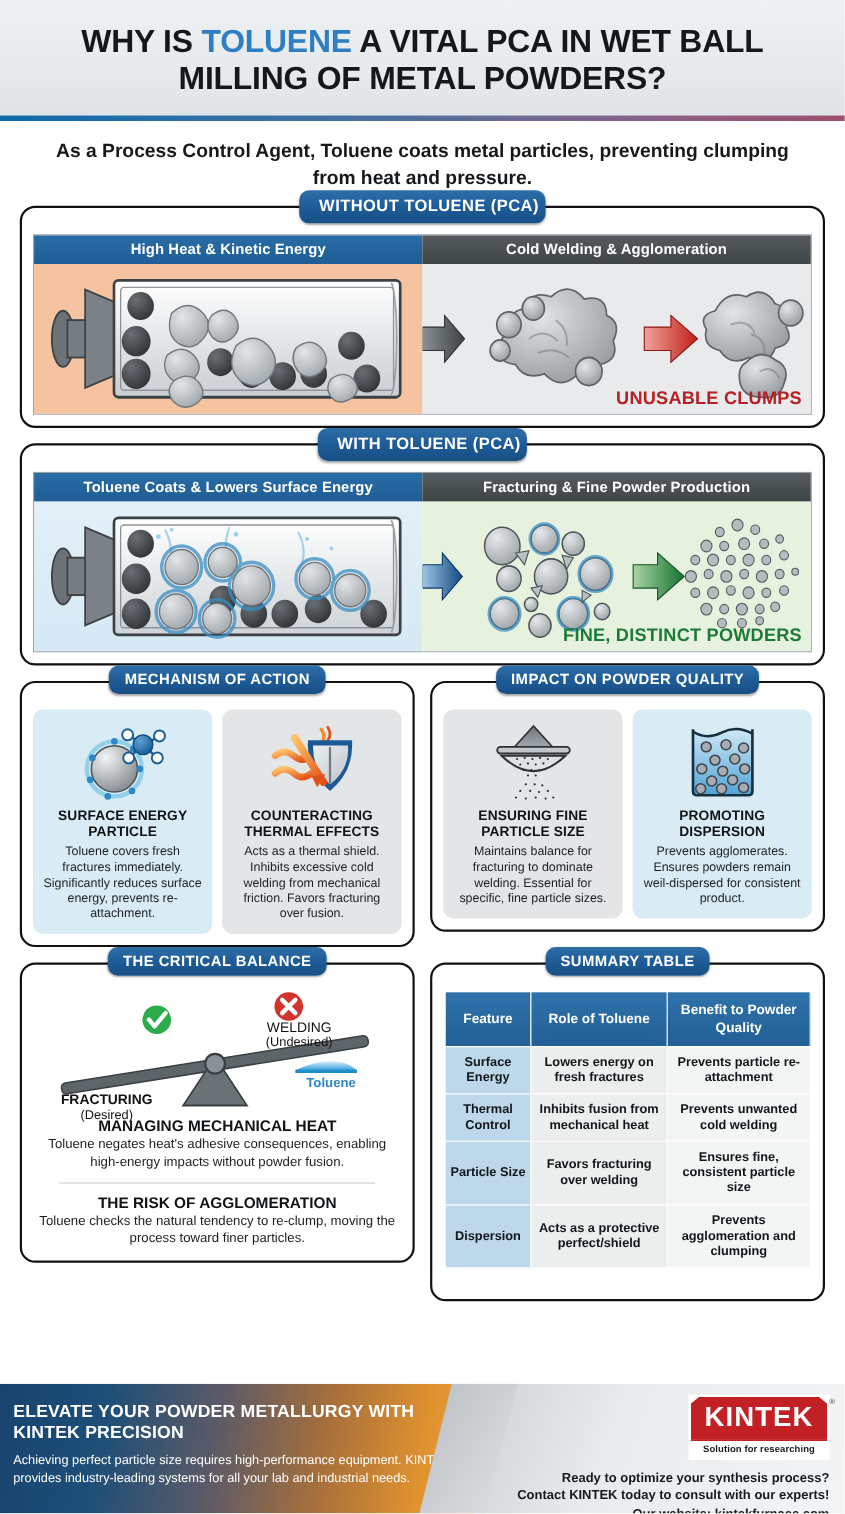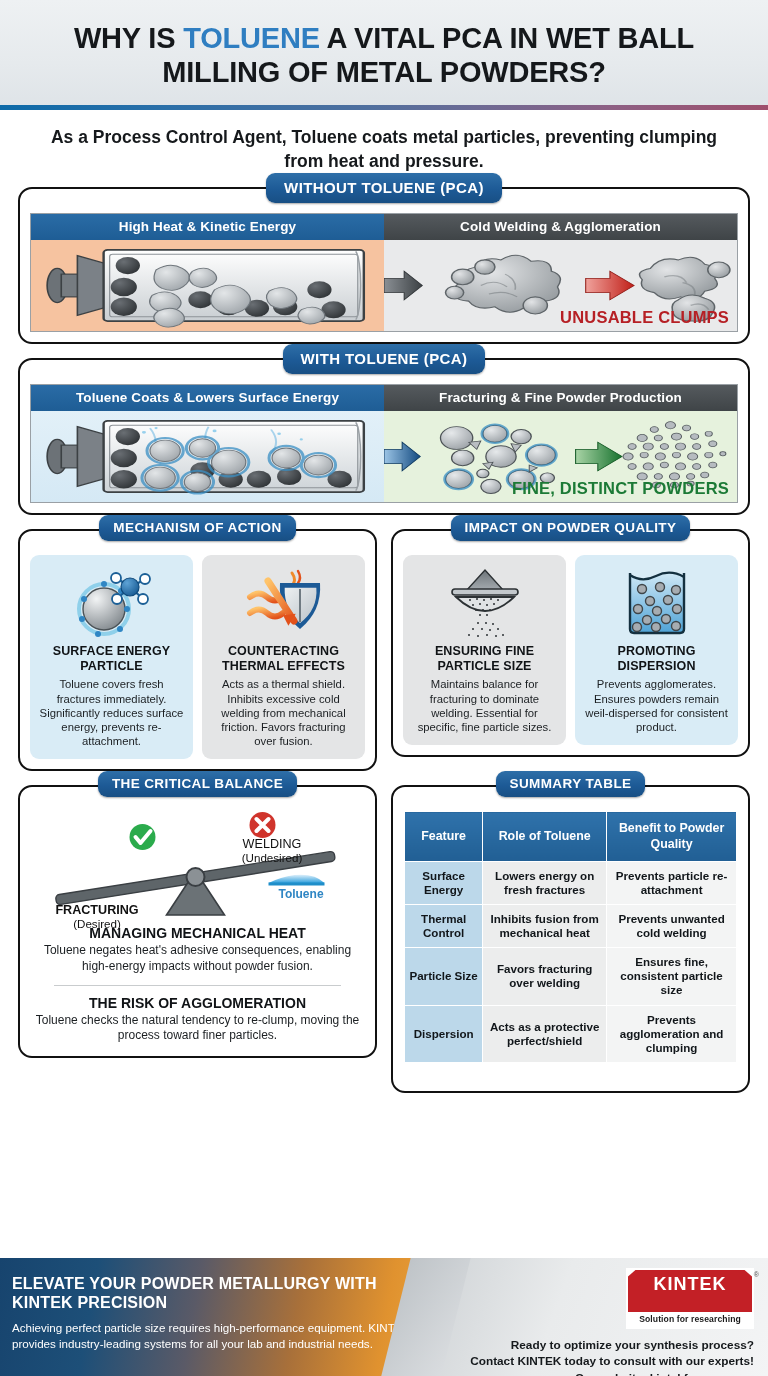--- a/index.html
+++ b/index.html
@@ -54,42 +54,42 @@
     top:-16px; left:0; right:0;
     display:flex; justify-content:center;
     pointer-events:none;
   }
   .badge {
     background:linear-gradient(180deg,#2e6fa8 0%,#1d5a96 55%,#184f84 100%);
     color:#fff;
     font-size:15px;
     font-weight:bold;
     letter-spacing:0.4px;
-    padding:6px 18px 7px 18px;
+    padding:6px 6px 7px 18px;
     border-radius:9px;
     white-space:nowrap;
     box-shadow:0 1px 2px rgba(0,0,0,.35);
   }
   .badge.small { font-size:13.5px; padding:5px 14px 6px 14px; }
 
   
   .panes {
     margin:24px 10px 10px 10px;
     display:flex;
     border:1px solid #9aa0a5;
   }
   .pane { flex:1 1 50%; display:flex; flex-direction:column; }
   .pane-hd {
     color:#fff; font-weight:bold; font-size:13.5px;
     text-align:center; padding:5px 4px 6px 4px;
     letter-spacing:0.1px;
   }
   .pane-hd.blue { background:linear-gradient(180deg,#2a6ca6 0%,#1e5d95 100%); }
   .pane-hd.gray { background:linear-gradient(180deg,#555a5e 0%,#3f4447 100%); }
-  .pane-bd { height:91px; position:relative; overflow:hidden; }
+  .pane-bd { height:136px; position:relative; overflow:hidden; }
   .bd-peach  { background:#f6c3a0; }
   .bd-gray   { background:#e9eaeb; }
   .bd-blue   { background:linear-gradient(180deg,#e2f0f8 0%,#d5e9f5 100%); }
   .bd-green  { background:#e6f2dd;padding-left:24px; }
   .pane-bd svg { position:absolute; inset:0; width:100%; height:100%; }
   .cap {
     position:absolute; right:8px; bottom:4px;
     font-size:16.5px; font-weight:bold; letter-spacing:0.2px;
   }
   .cap.red { color:#b62025; }
@@ -177,23 +177,23 @@
   .logo {
     position:relative;
     width:128px;
     border:2px solid #fff;
     background:#fff;
     margin-bottom:8px;
   }
   .logo-top {
     background:#c32026;
     color:#fff;
-    font-size:18px; font-weight:bold; letter-spacing:1px;
+    font-size:25px; font-weight:bold; letter-spacing:1px;
     text-align:center;
-    padding:4px 0 16px 0;
+    padding:4px 0 6px 0;
     clip-path:polygon(6% 0,94% 0,100% 16%,100% 100%,0 100%,0 16%);
   }
   .logo-bot {
     text-align:center; font-size:8.6px; font-weight:bold;
     color:#1a1a1a; padding:2px 0 3px 0; letter-spacing:.1px;
     border-top:1px solid #c32026;
   }
   .logo-r { position:absolute; top:1px; right:-7px; font-size:7px; color:#555; }
   .foot-cta { text-align:right; font-size:11.8px; line-height:1.38; color:#15191c; font-weight:600; position:relative; }
 </style>

